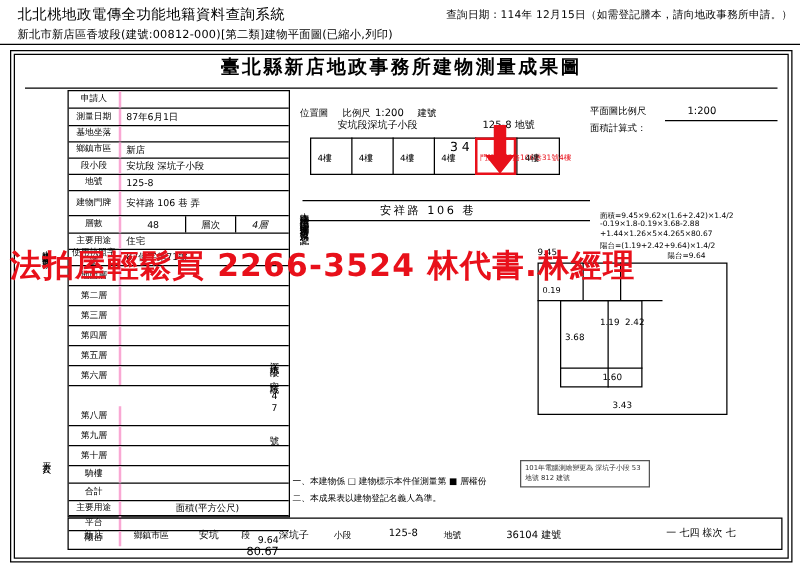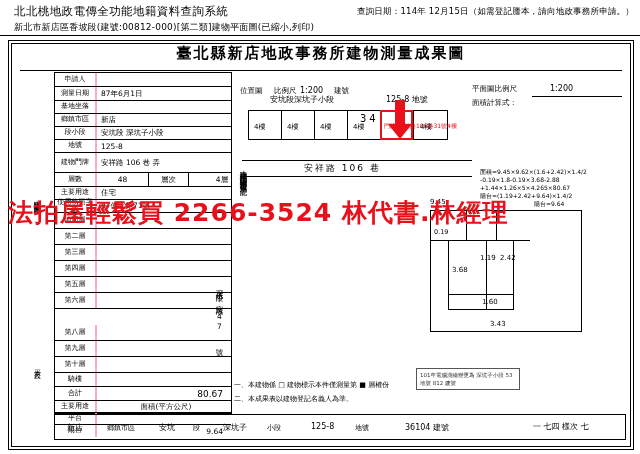--- a/index.html
+++ b/index.html
@@ -110,21 +110,21 @@
 
         <div class="r" style="top:80px;height:20px;">
           <div class="lab">建物門牌</div>
           <div class="val">安祥路 106 巷 弄</div>
         </div>
 
         <div class="r" style="top:100px;height:14px;">
           <div class="lab">層數</div>
           <div class="vcell" style="left:42px;width:52px;">48</div>
           <div class="vcell" style="left:94px;width:40px;border-right:1px solid #000;">層次</div>
-          <div class="vcell" style="left:146px;width:42px;border-right:none;">4層</div>
+          <div class="vcell" style="left:132px;width:42px;border-right:none;font-style:italic;">4層</div>
         </div>
 
         <div class="r" style="top:114px;height:13px;">
           <div class="lab">主要用途</div>
           <div class="val">住宅</div>
         </div>
 
         <div class="r" style="top:127px;height:13px;">
           <div class="lab">使用執照字號</div>
           <div class="val">87使字第71號</div>
@@ -166,21 +166,21 @@
           <div class="lab">第十層</div>
           <div class="val"></div>
         </div>
         <div class="r" style="top:300px;height:14px;">
           <div class="lab">騎樓</div>
           <div class="val"></div>
         </div>
 
         <div class="r" style="top:314px;height:14px;">
           <div class="lab">合計</div>
-          <div class="val" style="justify-content:flex-end;padding-right:8px;font-size:9px;">80.67</div>
+          <div class="val" style="justify-content:flex-end;padding-right:8px;font-size:9px;margin-top:48px;">80.67</div>
         </div>
 
         <div class="r" style="top:328px;height:12px;">
           <div class="lab">主要用途</div>
           <div class="val" style="justify-content:center;">面積(平方公尺)</div>
         </div>
 
         <div class="r" style="top:340px;height:12px;">
           <div class="lab">平台</div>
           <div class="val"></div>

